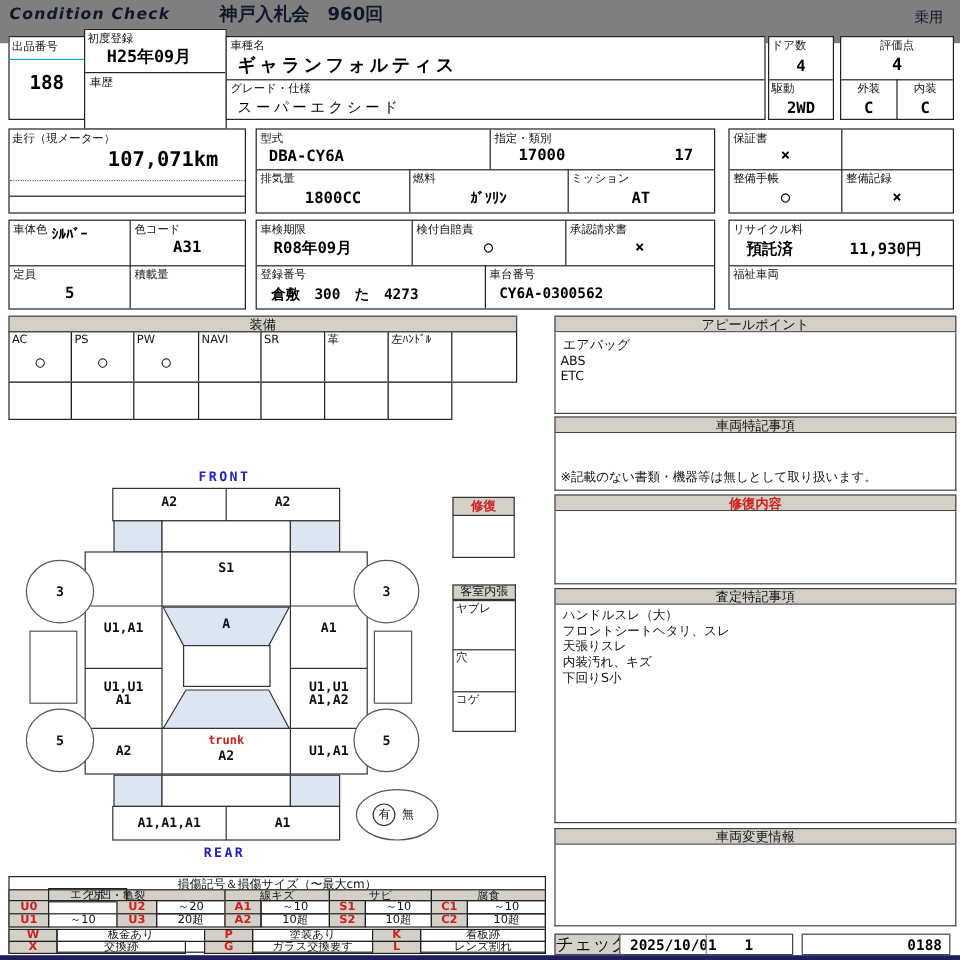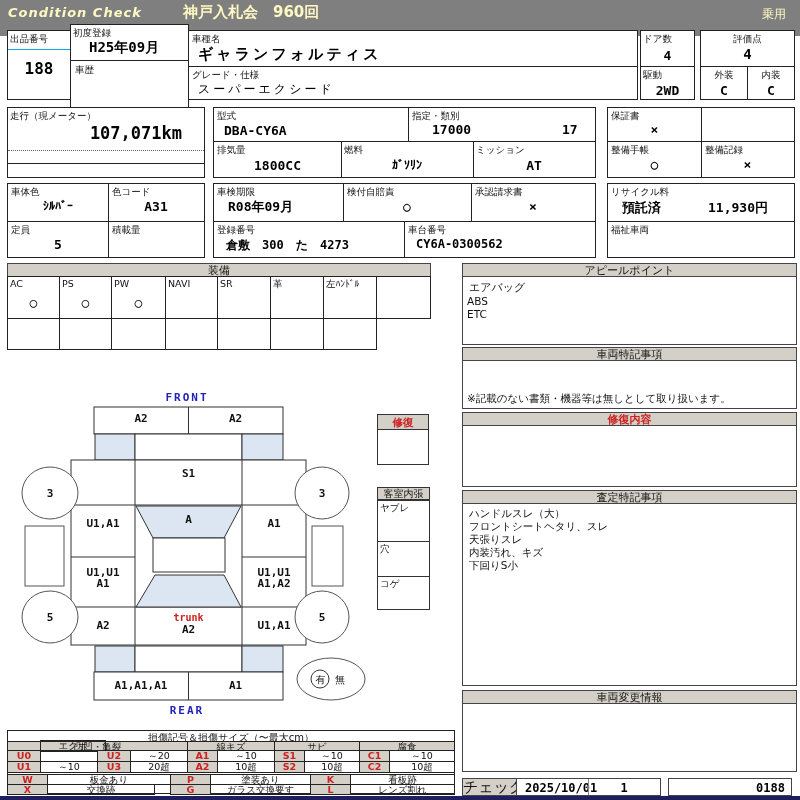--- a/index.html
+++ b/index.html
@@ -1,19 +1,19 @@
 <!DOCTYPE html>
 <html><head>
 <meta charset="utf-8">
 <style>
   html,body{margin:0;padding:0;}
   body{width:800px;height:800px;position:relative;background:#fff;overflow:hidden;
        font-family:"DejaVu Sans","Liberation Sans",sans-serif;color:#111;}
   .abs{position:absolute;}
-  .topbar{position:absolute;left:0;top:0;width:800px;height:36px;background:#7f7f7f;color:#fef9c3;}
+  .topbar{position:absolute;left:0;top:0;width:800px;height:36px;background:#7f7f7f;color:#0f172a;}
   .topbar span{position:absolute;white-space:nowrap;}
   .box{position:absolute;border:1px solid #222;background:#fff;box-sizing:border-box;}
   .lb{position:absolute;font-size:9.5px;line-height:11px;color:#111;white-space:nowrap;}
   .vl{position:absolute;font-weight:bold;font-size:13px;color:#000;white-space:nowrap;
       font-family:"DejaVu Sans Mono","DejaVu Sans",monospace;}
   .ct{text-align:center;}
   .ln{position:absolute;background:#222;}
   .dot{position:absolute;border-top:1px dotted #666;height:0;}
   .ph{position:absolute;background:#d4d0c8;border:1px solid #444;box-sizing:border-box;
       text-align:center;font-size:11px;line-height:13px;color:#111;white-space:nowrap;overflow:hidden;}
@@ -103,21 +103,21 @@
   <div class="lb" style="left:3px;top:36px">整備手帳</div>
   <div class="vl ct" style="left:0;width:93px;top:49px">○</div>
   <div class="lb" style="left:97px;top:36px">整備記録</div>
   <div class="vl ct" style="left:93px;right:0;top:49px">×</div>
 </div>
 
 <div class="box" style="left:7px;top:183px;width:198px;height:75px">
   <div class="ln" style="left:0;top:37px;width:196px;height:1px"></div>
   <div class="ln" style="left:100px;top:0;width:1px;height:73px"></div>
   <div class="lb" style="left:3px;top:2px">車体色</div>
-  <div class="vl ct" style="left:0;width:100px;top:15px;font-size:12px">ｼﾙﾊﾞｰ</div>
+  <div class="vl ct" style="left:0;width:100px;top:4px;font-size:12px">ｼﾙﾊﾞｰ</div>
   <div class="lb" style="left:104px;top:2px">色コード</div>
   <div class="vl ct" style="left:100px;right:0;top:15px">A31</div>
   <div class="lb" style="left:3px;top:40px">定員</div>
   <div class="vl ct" style="left:0;width:100px;top:53px">5</div>
   <div class="lb" style="left:104px;top:40px">積載量</div>
 </div>
 <div class="box" style="left:213px;top:183px;width:383px;height:75px">
   <div class="ln" style="left:0;top:37px;width:381px;height:1px"></div>
   <div class="ln" style="left:129px;top:0;width:1px;height:37px"></div>
   <div class="ln" style="left:257px;top:0;width:1px;height:37px"></div>

